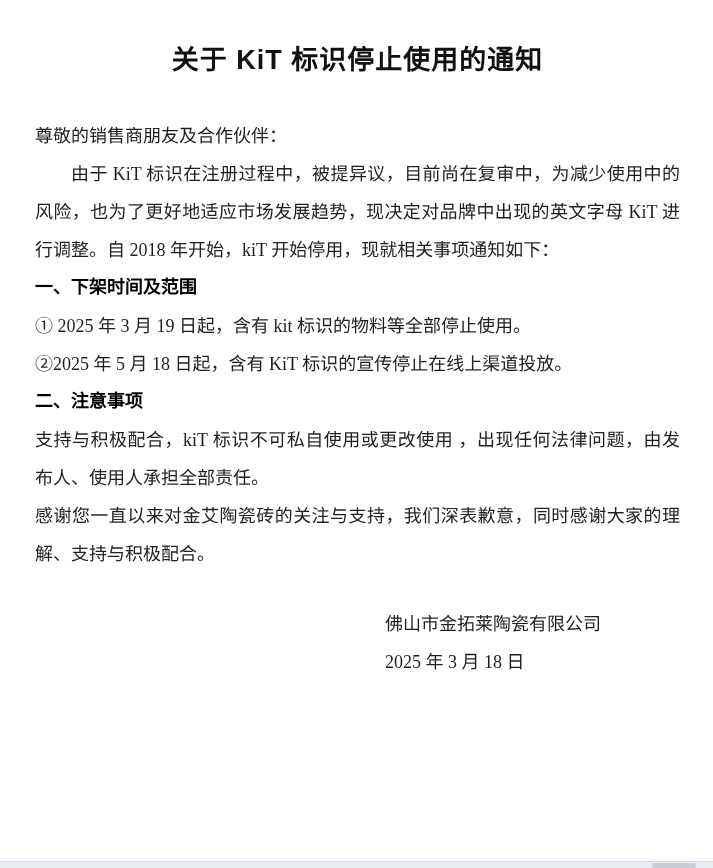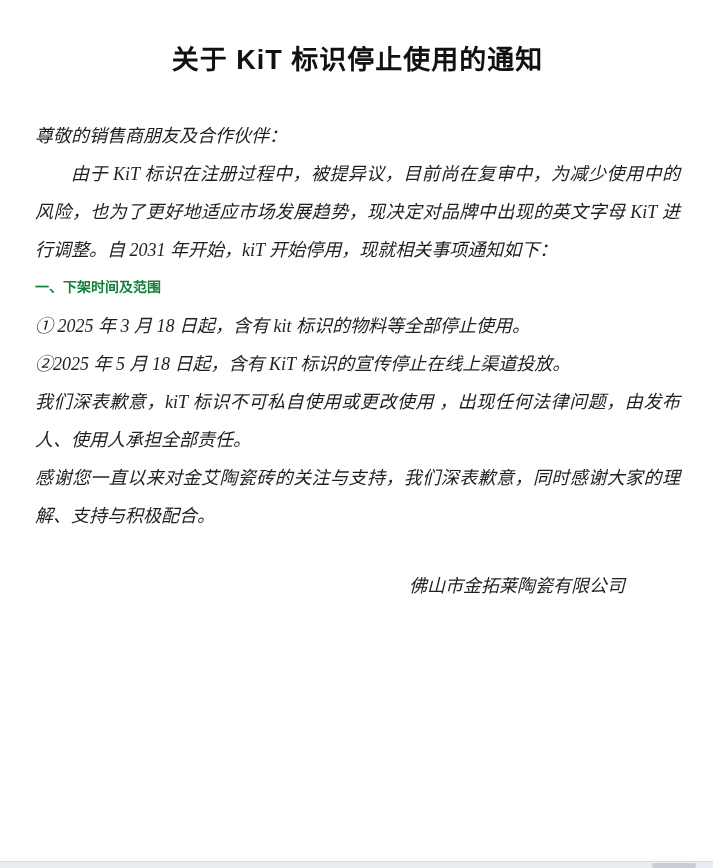--- a/index.html
+++ b/index.html
@@ -27,35 +27,34 @@
     line-height: 36px;
     text-align: center;
     letter-spacing: 1px;
     margin-bottom: 39px;
     color: #111111;
   }
   .body {
     font-size: 18px;
     line-height: 38px;
     color: #1f1f1f;
-    font-style: italic;
   }
   .justify { text-align: justify; }
   .indent { text-indent: 2em; }
   .heading {
     font-family: Liberation Mono, monospace;
     font-weight: bold;
-    font-size: 14px;
+    font-size: 18px;
     line-height: 38px;
-    color: #15803d;
+    color: #000000;
   }
   .signature {
     margin-top: 32px;
     margin-left: auto;
-    margin-right: 55px;
+    margin-right: 79px;
     width: max-content;
     text-align: left;
   }
   .hscrollbar {
     position: absolute;
     left: 0;
     bottom: 0;
     width: 713px;
     height: 7px;
     background: #e9ecf0;
@@ -74,37 +73,39 @@
 </head>
 <body>
 
 <div class="page">
   <div class="content">
 
     <h1 class="title">关于 KiT 标识停止使用的通知</h1>
 
     <p class="body">尊敬的销售商朋友及合作伙伴：</p>
 
-    <p class="body indent justify">由于 KiT 标识在注册过程中，被提异议，目前尚在复审中，为减少使用中的风险，也为了更好地适应市场发展趋势，现决定对品牌中出现的英文字母 KiT 进行调整。自 2031 年开始，kiT 开始停用，现就相关事项通知如下：</p>
+    <p class="body indent justify">由于 KiT 标识在注册过程中，被提异议，目前尚在复审中，为减少使用中的风险，也为了更好地适应市场发展趋势，现决定对品牌中出现的英文字母 KiT 进行调整。自 2018 年开始，kiT 开始停用，现就相关事项通知如下：</p>
 
     <h2 class="heading">一、下架时间及范围</h2>
 
-    <p class="body">① 2025 年 3 月 18 日起，含有 kit 标识的物料等全部停止使用。</p>
+    <p class="body">① 2025 年 3 月 19 日起，含有 kit 标识的物料等全部停止使用。</p>
 
     <p class="body">②2025 年 5 月 18 日起，含有 KiT 标识的宣传停止在线上渠道投放。</p>
 
+    <h2 class="heading">二、注意事项</h2>
 
-    <p class="body justify">我们深表歉意，kiT 标识不可私自使用或更改使用 ，出现任何法律问题，由发布人、使用人承担全部责任。</p>
+    <p class="body justify">支持与积极配合，kiT 标识不可私自使用或更改使用 ，出现任何法律问题，由发布人、使用人承担全部责任。</p>
 
     <p class="body justify">感谢您一直以来对金艾陶瓷砖的关注与支持，我们深表歉意，同时感谢大家的理解、支持与积极配合。</p>
 
 
 
     <div class="signature">
       <p class="body">佛山市金拓莱陶瓷有限公司</p>
+      <p class="body">2025 年 3 月 18 日</p>
     </div>
 
   </div>
 
   <div class="hscrollbar">
     <div class="hthumb"></div>
   </div>
 </div>
 
 </body></html>

